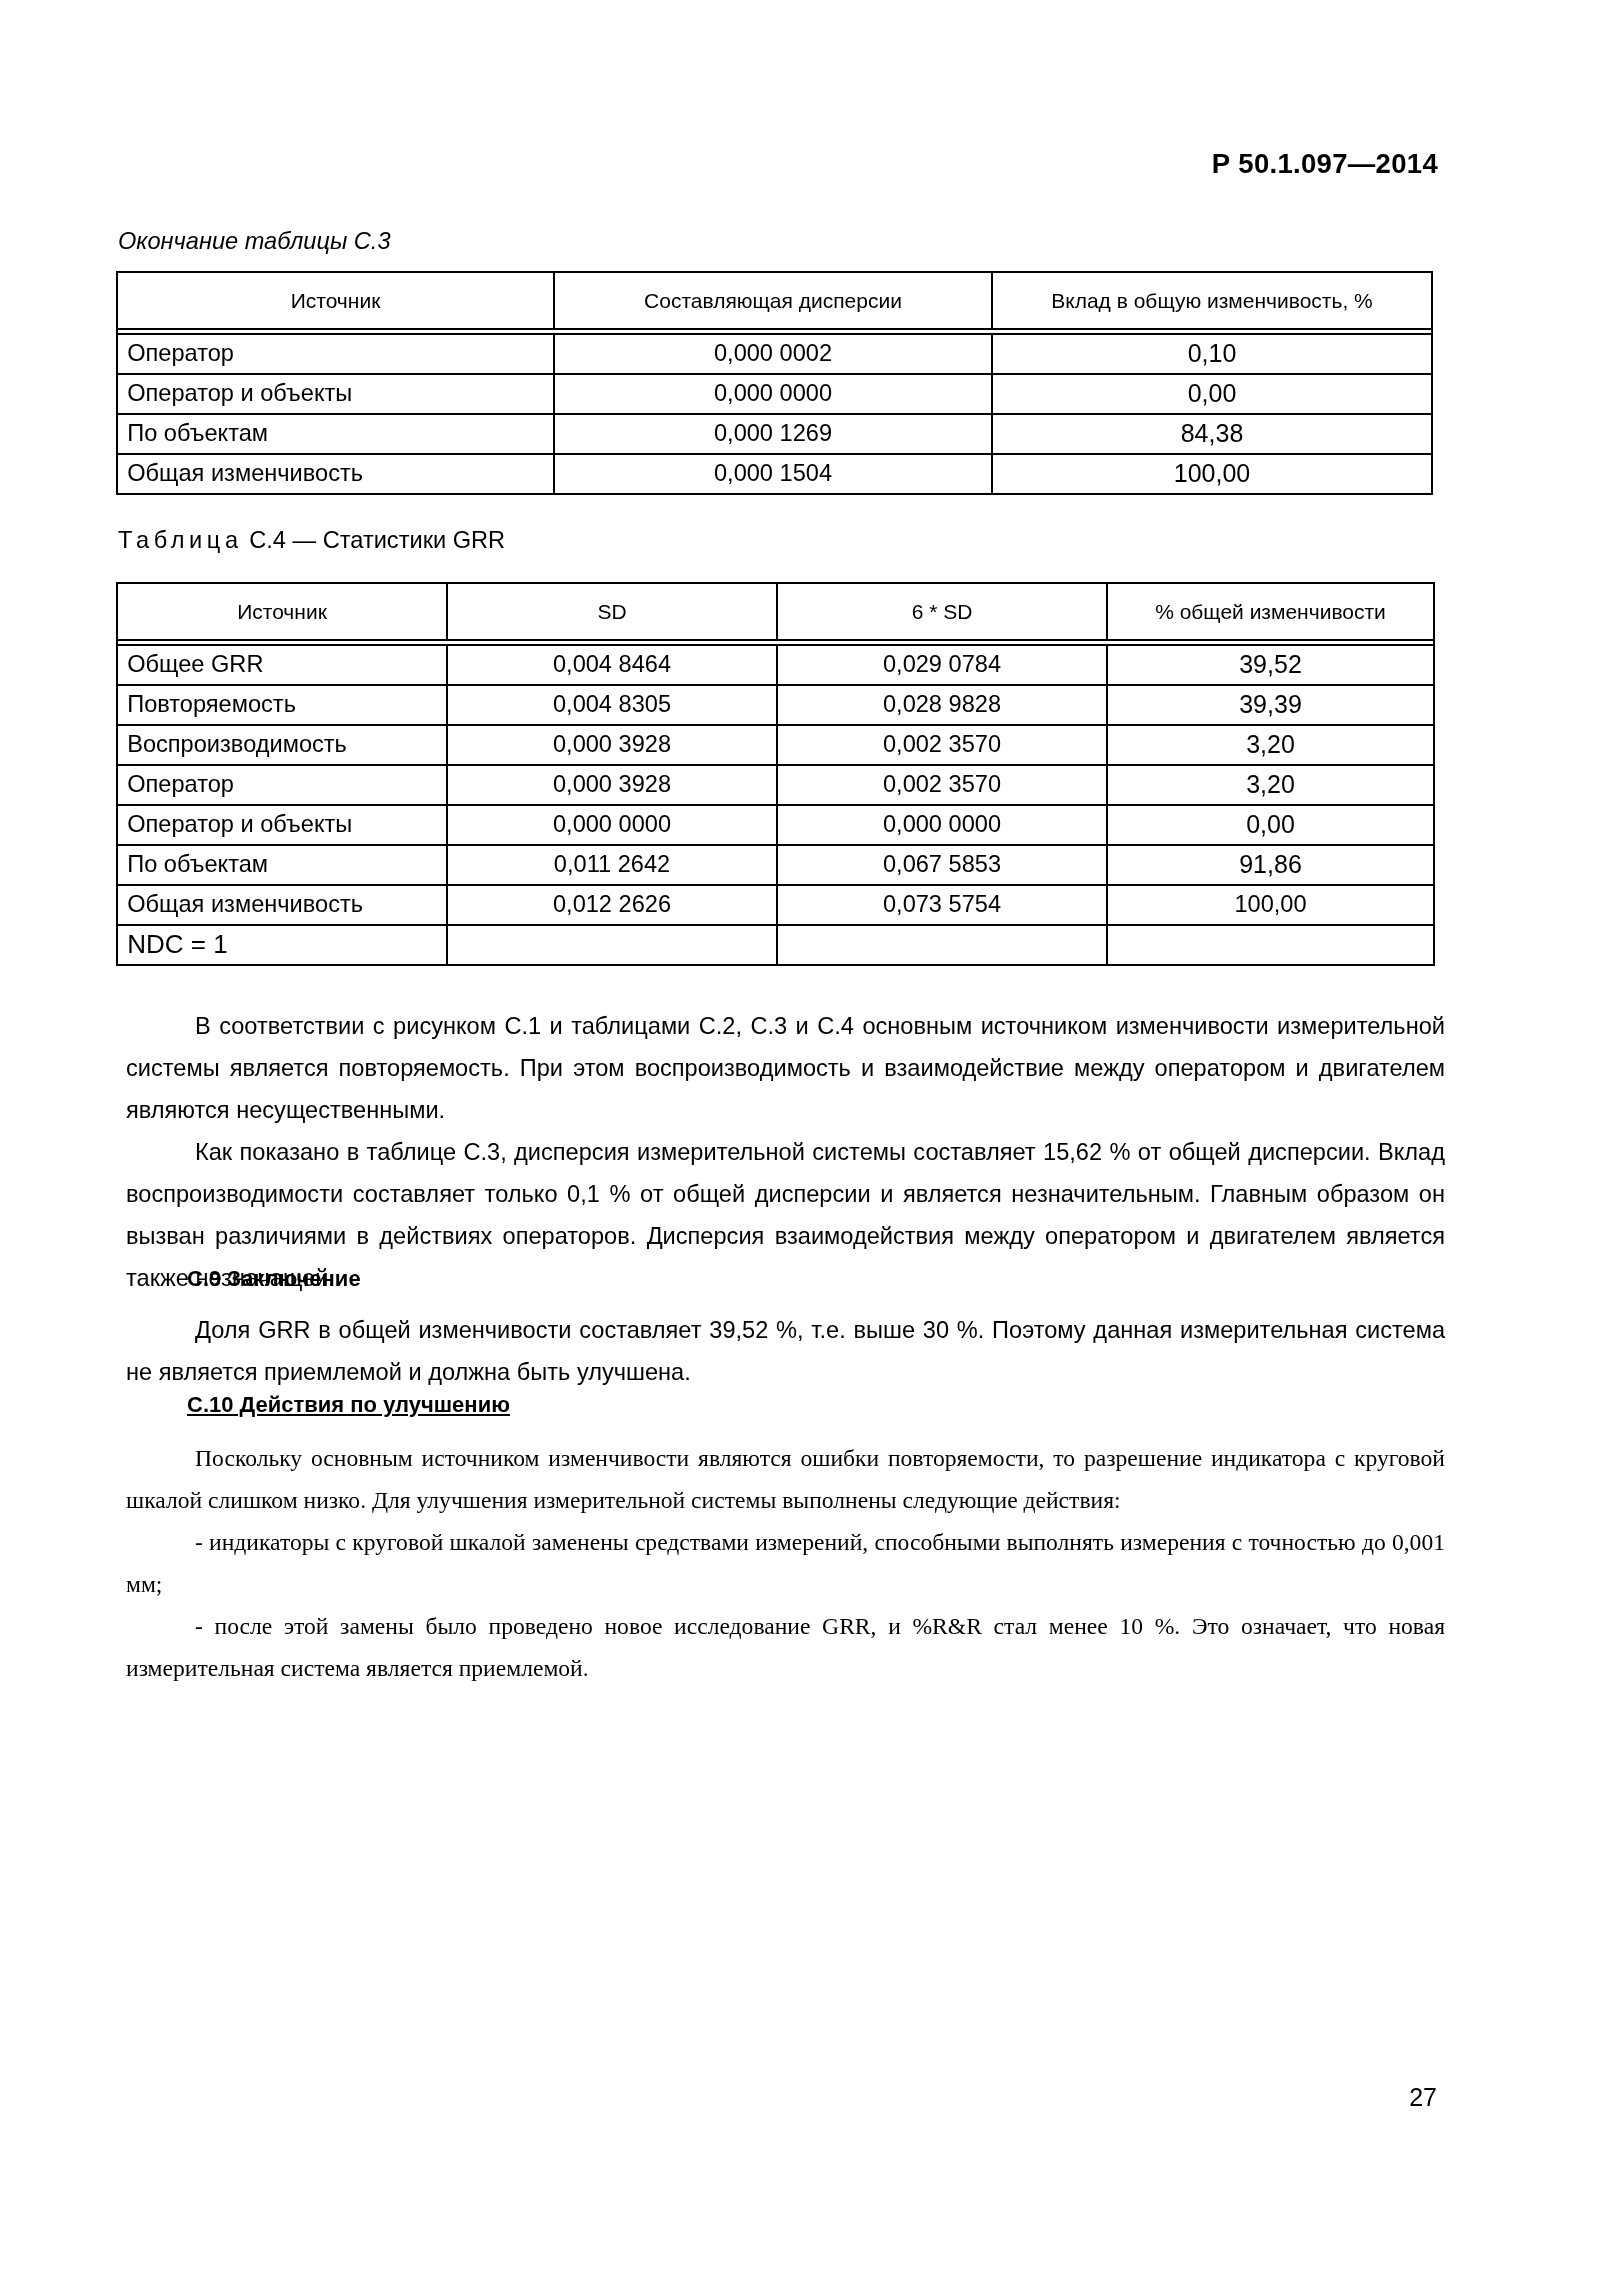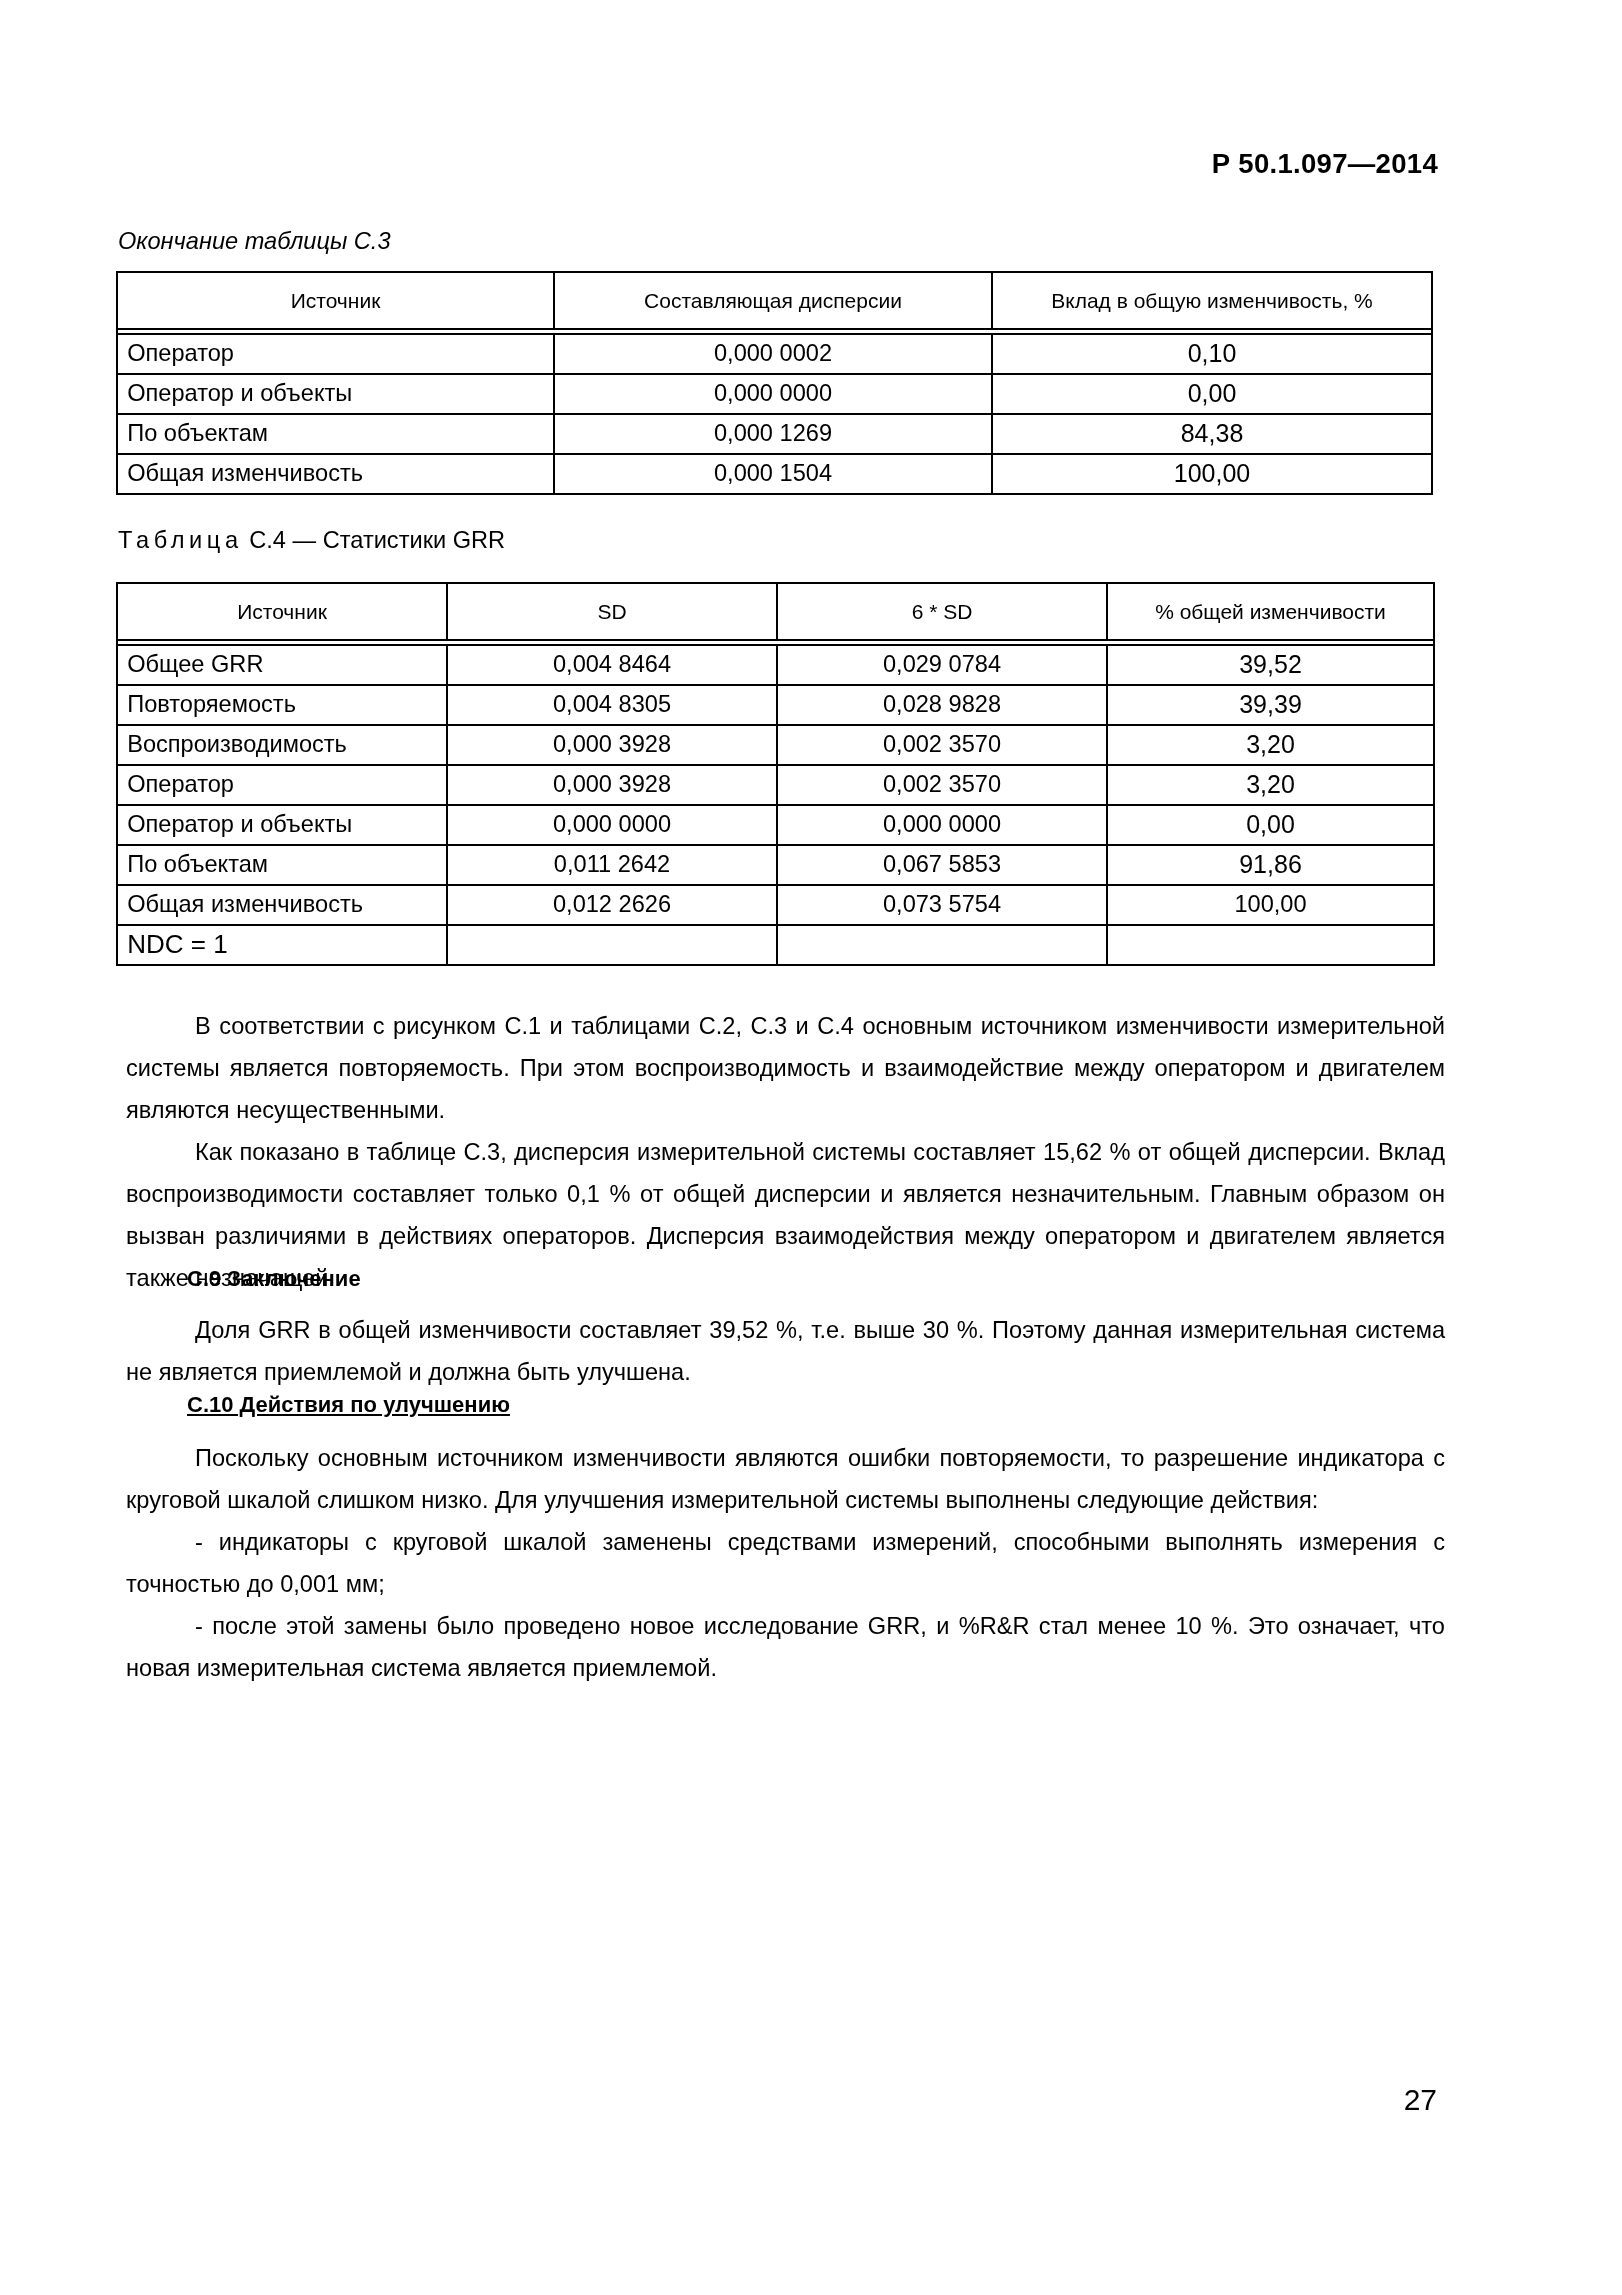--- a/index.html
+++ b/index.html
@@ -42,21 +42,21 @@
 
   .body-text {
     position: absolute; left: 126px; width: 1319px;
     font-size: 23.6px; line-height: 42px; text-align: justify;
   }
   .body-text p { margin: 0; text-indent: 69px; }
   .section-head {
     position: absolute; left: 187px; font-size: 22px; font-weight: bold;
   }
   .page-num {
-    position: absolute; top: 2083px; right: 186px; font-size: 30px; margin-left: 47px;
+    position: absolute; top: 2083px; right: 186px; font-size: 25px; margin-left: 47px;
   }
 </style>
 </head>
 <body>
 
 <div class="doc-code">Р 50.1.097—2014</div>
 
 <div class="caption italic">Окончание таблицы С.3</div>
 
 <table class="grid" id="t3">
@@ -171,20 +171,20 @@
   <p>В соответствии с рисунком С.1 и таблицами С.2, С.3 и С.4 основным источником изменчивости измерительной системы является повторяемость. При этом воспроизводимость и взаимодействие между оператором и двигателем являются несущественными.</p>
   <p>Как показано в таблице С.3, дисперсия измерительной системы составляет 15,62 % от общей дисперсии. Вклад воспроизводимости составляет только 0,1 % от общей дисперсии и является незначительным. Главным образом он вызван различиями в действиях операторов. Дисперсия взаимодействия между оператором и двигателем является также незначащей.</p>
 </div>
 
 <div class="section-head" style="top:1266px;">С.9 Заключение</div>
 <div class="body-text" style="top:1309px;">
   <p>Доля GRR в общей изменчивости составляет 39,52 %, т.е. выше 30 %. Поэтому данная измерительная система не является приемлемой и должна быть улучшена.</p>
 </div>
 
 <div class="section-head" style="top:1392px;text-decoration:underline;">С.10 Действия по улучшению</div>
-<div class="body-text" style="top:1437px;">
+<div class="body-text" style="top:1437px;font-family:Liberation Serif, serif;">
   <p>Поскольку основным источником изменчивости являются ошибки повторяемости, то разрешение индикатора с круговой шкалой слишком низко. Для улучшения измерительной системы выполнены следующие действия:</p>
   <p>- индикаторы с круговой шкалой заменены средствами измерений, способными выполнять измерения с точностью до 0,001 мм;</p>
   <p>- после этой замены было проведено новое исследование GRR, и %R&amp;R стал менее 10 %. Это означает, что новая измерительная система является приемлемой.</p>
 </div>
 
 <div class="page-num">27</div>
 
 
 </body></html>

